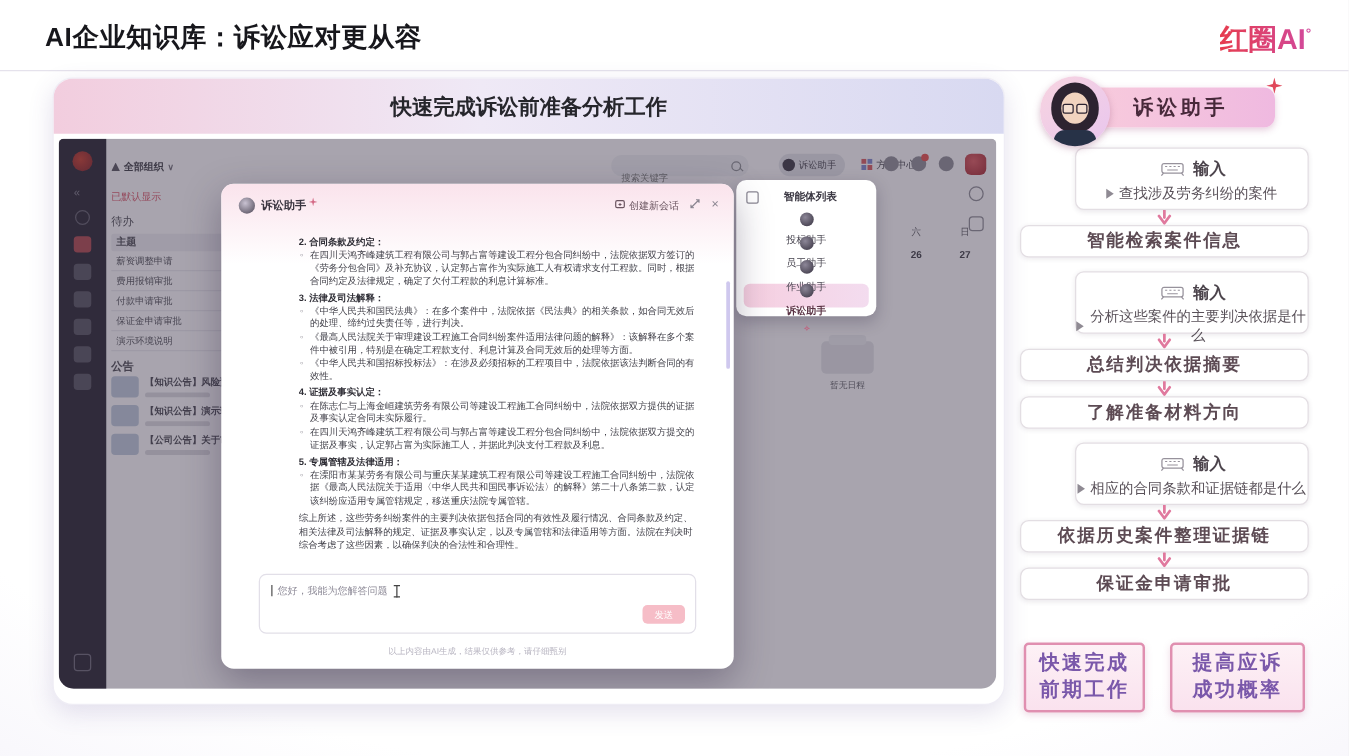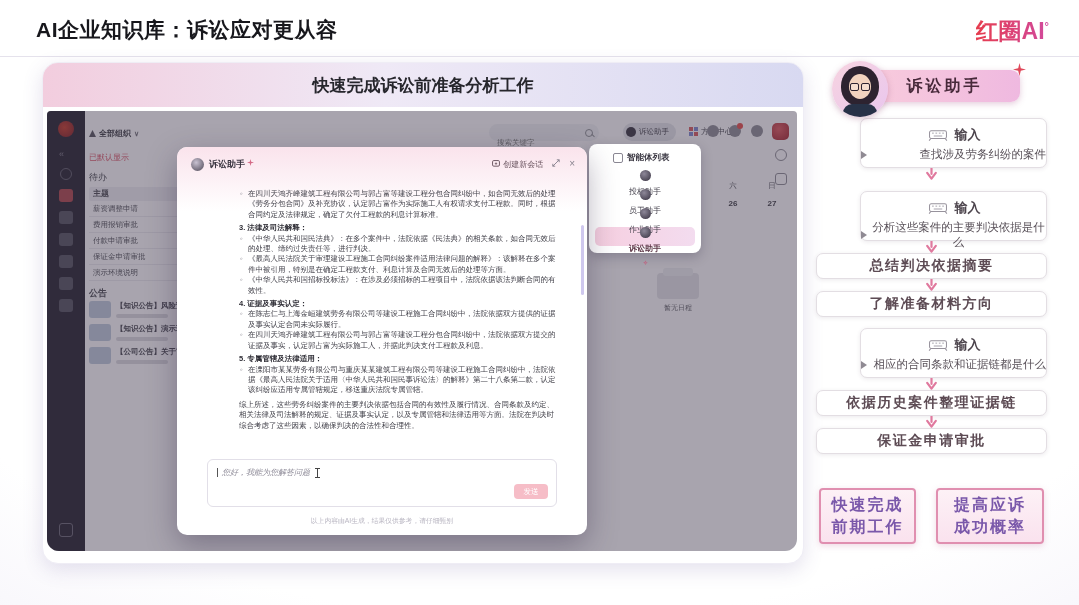--- a/index.html
+++ b/index.html
@@ -72,21 +72,21 @@
   .rt-icons{position:absolute;right:10px;top:38px;z-index:1;display:flex;flex-direction:column;gap:12px;}
   .rt-ic{width:10px;height:10px;border:1.3px solid #8b8793;border-radius:3px;}
   .rt-ic.round{border-radius:50%;}
   .empty-state{position:absolute;left:596px;top:162px;width:70px;z-index:1;text-align:center;}
   .empty-box{width:42px;height:26px;margin:0 auto;background:#dcdae2;border-radius:4px;position:relative;}
   .empty-box::before{content:"";position:absolute;left:6px;top:-5px;width:30px;height:8px;background:#e6e4ea;border-radius:3px;}
   .empty-label{margin-top:4px;font-size:7px;color:#5f5c66;}
   
   .agent-panel{position:absolute;left:542px;top:33px;width:112px;z-index:3;background:#fff;border-radius:8px;
     box-shadow:0 4px 12px rgba(40,30,60,.25);padding:8px 6px 7px;box-sizing:border-box;}
-  .agent-head{display:flex;align-items:center;gap:4px;font-size:8.5px;font-weight:700;color:#3a3742;margin:0 0 6px 18px;}
+  .agent-head{display:flex;align-items:center;gap:20px;font-size:8.5px;font-weight:700;color:#3a3742;margin:0 0 6px 2px;}
   .agent-head .sq{width:8px;height:8px;border:1.2px solid #8a8793;border-radius:2px;}
   .agent-item{display:flex;align-items:center;gap:5px;height:19px;padding:0 4px;border-radius:5px;font-size:8px;color:#46434e;flex-direction:column;}
   .agent-item .av{width:11px;height:11px;border-radius:50%;background:radial-gradient(circle at 38% 35%,#8d8798,#35303e);flex:0 0 auto;}
   .agent-item.active{background:linear-gradient(90deg,#f6cfe0,#f3dcef);color:#5a3344;font-weight:700;}
   .agent-item.active .tick{font-size:6px;color:#c0607e;margin-left:1px;}
   
   .dialog{position:absolute;left:130px;top:36px;width:410px;height:388px;z-index:4;background:#fff;border-radius:10px;
     box-shadow:0 10px 30px rgba(40,30,60,.35);overflow:hidden;}
   .dlg-tint{position:absolute;left:0;top:0;right:0;height:64px;background:linear-gradient(180deg,#fae3ec, rgba(255,255,255,0));}
   .dlg-header{position:absolute;left:14px;right:12px;top:9px;height:16px;display:flex;align-items:center;}
@@ -98,21 +98,21 @@
   .dlg-icbtn{color:#8a8590;font-size:10px;line-height:10px;}
   .dlg-body{position:absolute;left:62px;right:28px;top:42px;bottom:96px;overflow:hidden;
     font-size:7.5px;line-height:10.4px;color:#3f3e47;}
   .sec{margin-bottom:3px;}
   .sec-title{font-weight:700;color:#2e2d35;}
   .dlg-bullet{position:relative;padding-left:9px;}
   .dlg-bullet .b-dot{position:absolute;left:1px;top:0;color:#8a8791;}
   .dlg-closing{margin-top:4px;}
   .dlg-scroll{position:absolute;right:3px;top:78px;width:3px;height:70px;border-radius:2px;background:#cfc8ee;}
   .dlg-input{position:absolute;left:30px;right:30px;bottom:28px;height:46px;border:1px solid #e2dfe8;border-radius:6px;background:#fff;}
-  .dlg-input .ph{position:absolute;left:9px;top:7px;font-size:8px;color:#8f8c99;display:flex;align-items:center;gap:2px;font-style:italic;}
+  .dlg-input .ph{position:absolute;left:9px;top:7px;font-size:8px;color:#8f8c99;display:flex;align-items:center;gap:2px;}
   .caret{display:inline-block;width:1px;height:9px;background:#555;margin-right:2px;}
   .ibeam{display:inline-block;width:7px;height:10px;margin-left:2px;position:relative;}
   .ibeam::before{content:"";position:absolute;left:3px;top:0;width:1px;height:10px;background:#444;}
   .ibeam::after{content:"";position:absolute;left:1px;top:0;width:5px;height:1px;background:#444;box-shadow:0 9px 0 #444;}
   .send-btn{position:absolute;right:8px;bottom:7px;width:34px;height:15px;border-radius:4px;background:#f6bdc7;
     color:#fff;font-size:7.5px;text-align:center;line-height:15px;}
   .dlg-disclaimer{position:absolute;left:0;right:0;bottom:9px;text-align:center;font-size:6.8px;color:#b8b5c1;}
   
   .chip-avatar{position:absolute;left:832px;top:61px;width:56px;height:56px;border-radius:50%;z-index:2;
     background:linear-gradient(135deg,#f7d4e0,#e9c6ee);box-shadow:0 2px 6px rgba(150,80,120,.35);overflow:hidden;}
@@ -123,21 +123,21 @@
   .chip-avatar .glasses i.l{left:0;}.chip-avatar .glasses i.r{right:0;}
   .chip-avatar .torso{position:absolute;left:11px;bottom:-2px;width:34px;height:15px;border-radius:9px 9px 0 0;background:#273247;}
   .chip-label{position:absolute;left:869px;top:70px;width:151px;height:32px;border-radius:9px;z-index:1;
     background:linear-gradient(90deg,#f8cbdc,#efb9e0);box-shadow:0 2px 6px rgba(170,90,140,.3);
     display:flex;align-items:center;justify-content:center;font-size:16px;font-weight:700;color:#47293a;letter-spacing:3px;}
   .chip-spark{position:absolute;left:1013px;top:62px;z-index:2;}
   .flow{position:absolute;left:816px;top:118px;width:231px;display:flex;flex-direction:column;}
   .fbox{box-sizing:border-box;background:#fff;border:1px solid #e3dee3;border-radius:7px;box-shadow:0 1px 4px rgba(60,40,70,.10);}
   .fbox.finput{height:50px;padding-top:6px;text-align:center;margin-left:44px;}
   .f1{display:flex;align-items:center;justify-content:center;gap:6px;font-size:13px;font-weight:700;color:#4c444c;height:20px;}
-  .f2{display:flex;align-items:center;justify-content:space-between;gap:4px;font-size:11.5px;color:#595159;margin-top:2px;}
+  .f2{display:flex;align-items:center;justify-content:center;gap:4px;font-size:11.5px;color:#595159;margin-top:2px;}
   .tri{width:0;height:0;border-left:6px solid #8f8a93;border-top:4px solid transparent;border-bottom:4px solid transparent;}
   .fbox.fresult{height:26px;display:flex;align-items:center;justify-content:center;
     font-size:14px;font-weight:600;color:#5d4b54;letter-spacing:1.5px;}
   .farrow{height:12px;display:flex;align-items:center;justify-content:center;}
   .fgap{height:11px;}
   .outcomes{margin-top:22px;display:flex;justify-content:space-between;padding:12px 3px;}
   .outcome{box-sizing:border-box;height:56px;border:2px solid #e08fb0;border-radius:4px;
     background:linear-gradient(180deg,#fdf1f6,#fae2ee);display:flex;flex-direction:column;align-items:center;justify-content:center;
     font-size:16px;font-weight:700;color:#7a58aa;line-height:22px;letter-spacing:2px;box-shadow:0 2px 6px rgba(190,110,150,.25);}
   .outcome.o1{width:97px;}.outcome.o2{width:108px;}
@@ -303,21 +303,22 @@
             <span>创建新会话</span>
           </span>
           <span class="dlg-icbtn"><svg width="8" height="8" viewBox="0 0 10 10">
                 <path d="M1 9 L9 1 M6 1 H9 V4 M4 9 H1 V6" fill="none" stroke="#8a8590" stroke-width="1.2"></path>
               </svg></span>
           <span class="dlg-icbtn">×</span>
         </span>
       </div>
       <div class="dlg-body" id="dlg-body">
           <div class="sec">
-            <div class="dlg-bullet"><span class="b-dot">◦</span><span>在四川天鸿齐峰建筑工程有限公司与郭占富等建设工程分包合同纠纷中，如合同无效后的处理《劳务分包合同》及补充协议，认定郭占富作为实际施工人有权请求支付工程款。同时，根据合同约定及法律规定，确定了欠付工程款的利息计算标准。</span></div>
+            <div class="sec-title">2. 合同条款及约定：</div>
+            <div class="dlg-bullet"><span class="b-dot">◦</span><span>在四川天鸿齐峰建筑工程有限公司与郭占富等建设工程分包合同纠纷中，法院依据双方签订的《劳务分包合同》及补充协议，认定郭占富作为实际施工人有权请求支付工程款。同时，根据合同约定及法律规定，确定了欠付工程款的利息计算标准。</span></div>
           </div>
           <div class="sec">
             <div class="sec-title">3. 法律及司法解释：</div>
             <div class="dlg-bullet"><span class="b-dot">◦</span><span>《中华人民共和国民法典》：在多个案件中，法院依据《民法典》的相关条款，如合同无效后的处理、缔约过失责任等，进行判决。</span></div>
             <div class="dlg-bullet"><span class="b-dot">◦</span><span>《最高人民法院关于审理建设工程施工合同纠纷案件适用法律问题的解释》：该解释在多个案件中被引用，特别是在确定工程款支付、利息计算及合同无效后的处理等方面。</span></div>
             <div class="dlg-bullet"><span class="b-dot">◦</span><span>《中华人民共和国招标投标法》：在涉及必须招标的工程项目中，法院依据该法判断合同的有效性。</span></div>
           </div>
           <div class="sec">
             <div class="sec-title">4. 证据及事实认定：</div>
             <div class="dlg-bullet"><span class="b-dot">◦</span><span>在陈志仁与上海金峘建筑劳务有限公司等建设工程施工合同纠纷中，法院依据双方提供的证据及事实认定合同未实际履行。</span></div>
@@ -378,20 +379,21 @@
           <span class="tri"></span>
           <span>查找涉及劳务纠纷的案件</span>
         </div>
       </div>
       <div class="farrow">
         <svg width="13" height="12" viewBox="0 0 13 12">
           <path d="M6.5 0.5 V6" stroke="#e0799e" stroke-width="2.2" stroke-linecap="round"></path>
           <path d="M2.2 4.8 L6.5 10.6 L10.8 4.8" fill="none" stroke="#e0799e" stroke-width="2.2" stroke-linecap="round" stroke-linejoin="round"></path>
         </svg>
       </div>
+      <div class="fbox fresult">智能检索案件信息</div>
       <div class="fgap"></div>
       <div class="fbox finput">
         <div class="f1">
           <svg width="22" height="13" viewBox="0 0 26 14">
             <rect x="3" y="1.5" width="20" height="9" rx="2" fill="none" stroke="#97929c" stroke-width="1.2"></rect>
             <g stroke="#97929c" stroke-width="1">
               <line x1="6" y1="4.2" x2="8" y2="4.2"></line>
               <line x1="10" y1="4.2" x2="12" y2="4.2"></line>
               <line x1="14" y1="4.2" x2="16" y2="4.2"></line>
               <line x1="18" y1="4.2" x2="20" y2="4.2"></line>

